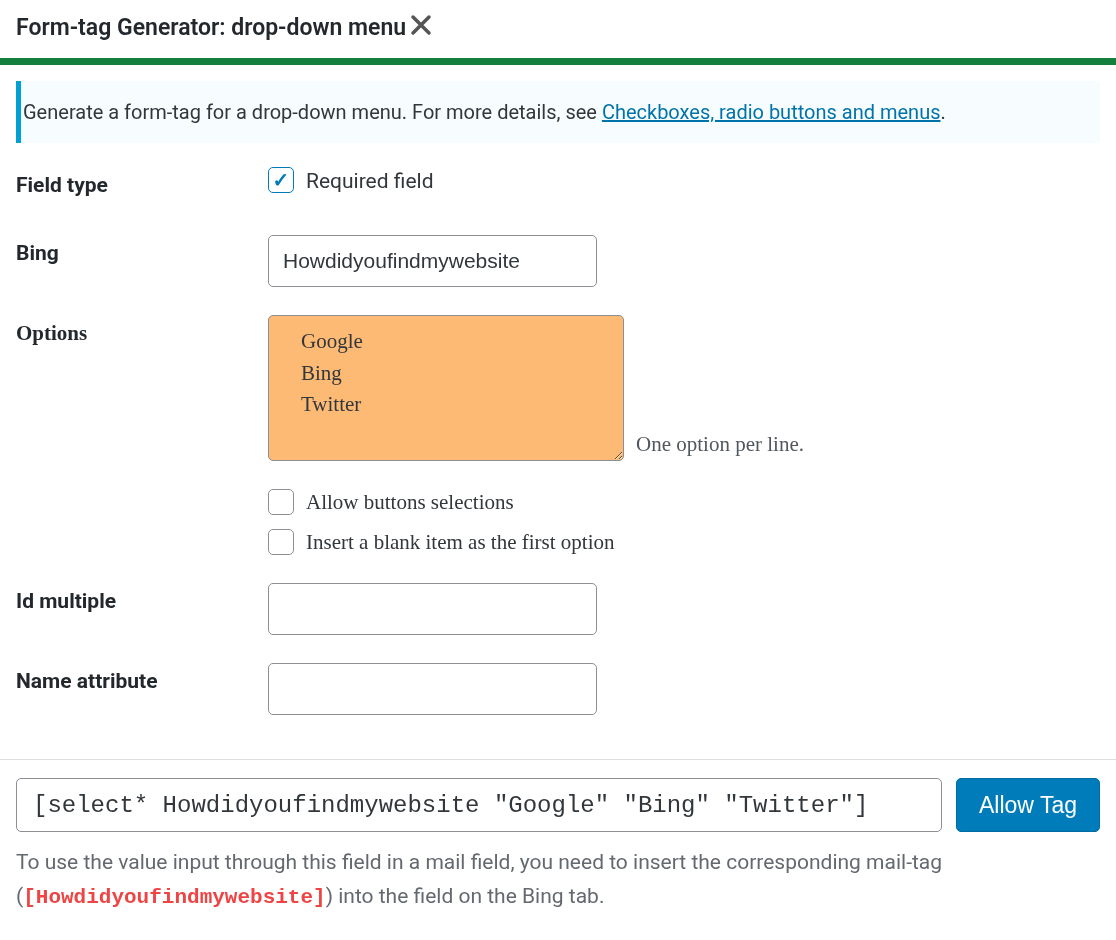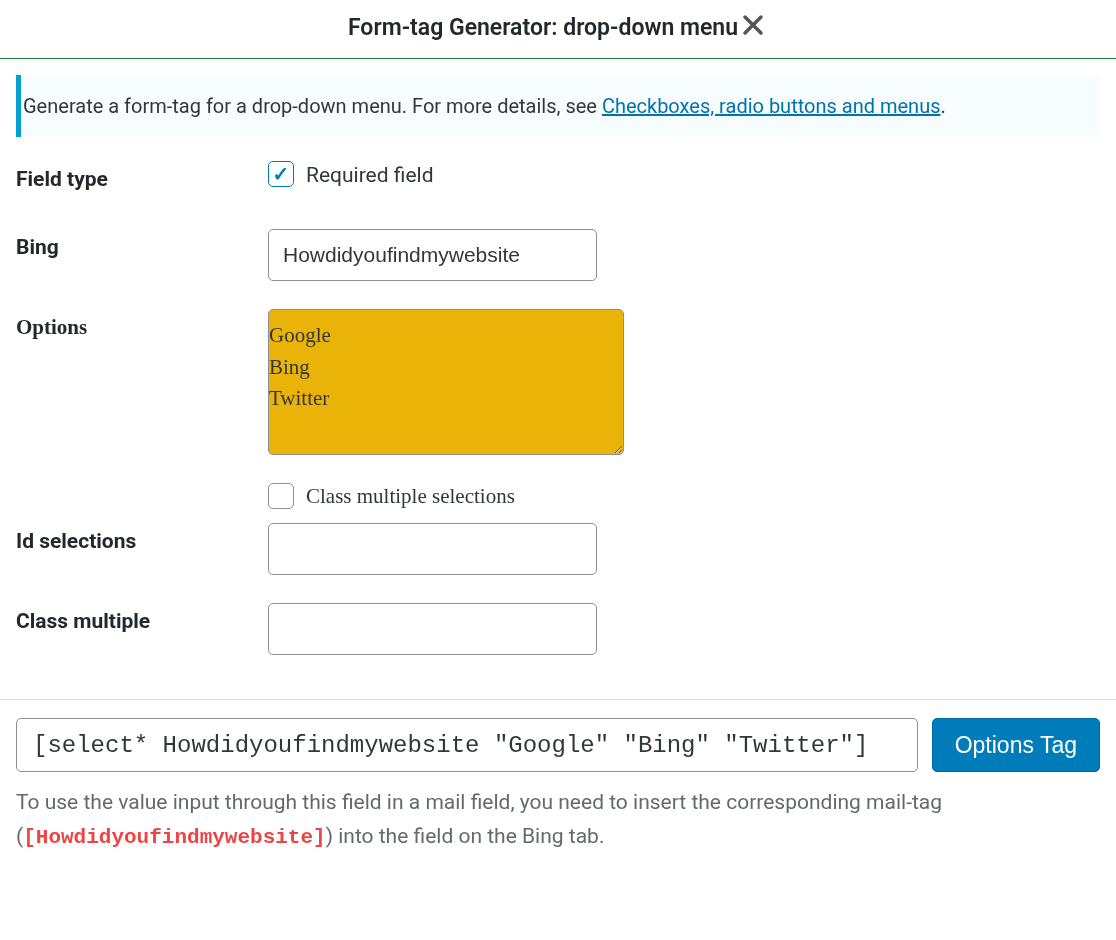--- a/index.html
+++ b/index.html
@@ -4,24 +4,24 @@
   <style>
     * { box-sizing: border-box; margin: 0; padding: 0; }
     body {
       font-family: -apple-system, BlinkMacSystemFont, "Segoe UI", Roboto, Helvetica, Arial, sans-serif;
       background: #fff;
       width: 1116px;
       color: #32373c;
     }
     .header {
       display: flex;
-      justify-content: center;
+      justify-content: flex-start;
       align-items: center;
       padding: 10px 16px 14px 16px;
-      border-bottom: 1px solid #15803d;
+      border-bottom: 7px solid #15803d;
     }
     .header-title {
       font-size: 23px;
       font-weight: 600;
       color: #23282d;
     }
     .close-icon {
       font-size: 24px;
       color: #555;
       cursor: pointer;
@@ -99,25 +99,25 @@
       padding: 8px 14px;
       font-size: 21px;
       border: 1px solid #8c8f94;
       border-radius: 5px;
       background: #fff;
       color: #32373c;
     }
     .txt-area {
       width: 356px;
       height: 146px;
-      padding: 10px 0;
-      font-size: 21px;
-      border: 1px solid #8c8f94;
-      border-radius: 5px;
-      background: #eab308;
+      padding: 10px 32px;
+      font-size: 21px;
+      border: 1px solid #8c8f94;
+      border-radius: 5px;
+      background: #fdba74;
       color: #32373c;
       font-family: inherit;
       resize: both;
       line-height: 1.5;
     }
     .options-wrap {
       display: flex;
       align-items: flex-end;
       gap: 12px;
       margin-bottom: 28px;
@@ -206,45 +206,50 @@
     </div>
   </div>
 
   <div class="form-row tight" style="margin-bottom:0;font-family:Liberation Serif, serif;">
     <div class="form-label">Options</div>
     <div class="form-value">
       <div class="options-wrap">
         <textarea class="txt-area" id="opts-ta" style="">Google
 Bing
 Twitter</textarea>
+        <span class="hint">One option per line.</span>
       </div>
       <div class="checkbox-row">
         <span class="cbx"></span>
-        <span>Class multiple selections</span>
+        <span>Allow buttons selections</span>
+      </div>
+      <div class="checkbox-row" style="margin-bottom:28px;">
+        <span class="cbx"></span>
+        <span>Insert a blank item as the first option</span>
       </div>
     </div>
   </div>
 
   <div class="form-row">
-    <div class="form-label">Id selections</div>
+    <div class="form-label">Id multiple</div>
     <div class="form-value">
       <input class="txt-input" type="text" value="" style="">
     </div>
   </div>
 
   <div class="form-row" style="margin-bottom:0;">
-    <div class="form-label">Class multiple</div>
+    <div class="form-label">Name attribute</div>
     <div class="form-value">
       <input class="txt-input" type="text" value="" style="">
     </div>
   </div>
 
 </div>
 
 <div class="footer">
   <div class="tag-row">
     <input class="tag-input" type="text" value="[select* Howdidyoufindmywebsite &quot;Google&quot; &quot;Bing&quot; &quot;Twitter&quot;]" style="">
-    <button class="insert-btn">Options Tag</button>
+    <button class="insert-btn">Allow Tag</button>
   </div>
   <div class="footer-note">
     <span>To use the value input through this field in a mail field, you need to insert the corresponding mail-tag (</span><span class="mono-bold">[Howdidyoufindmywebsite]</span><span>) into the field on the Bing tab.</span>
   </div>
 </div>
 
 </body></html>

